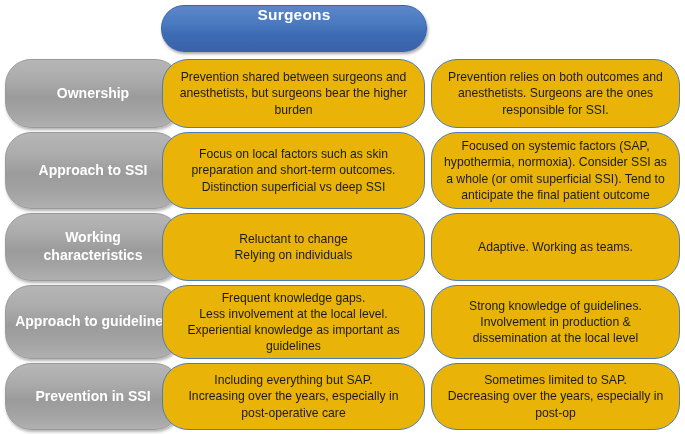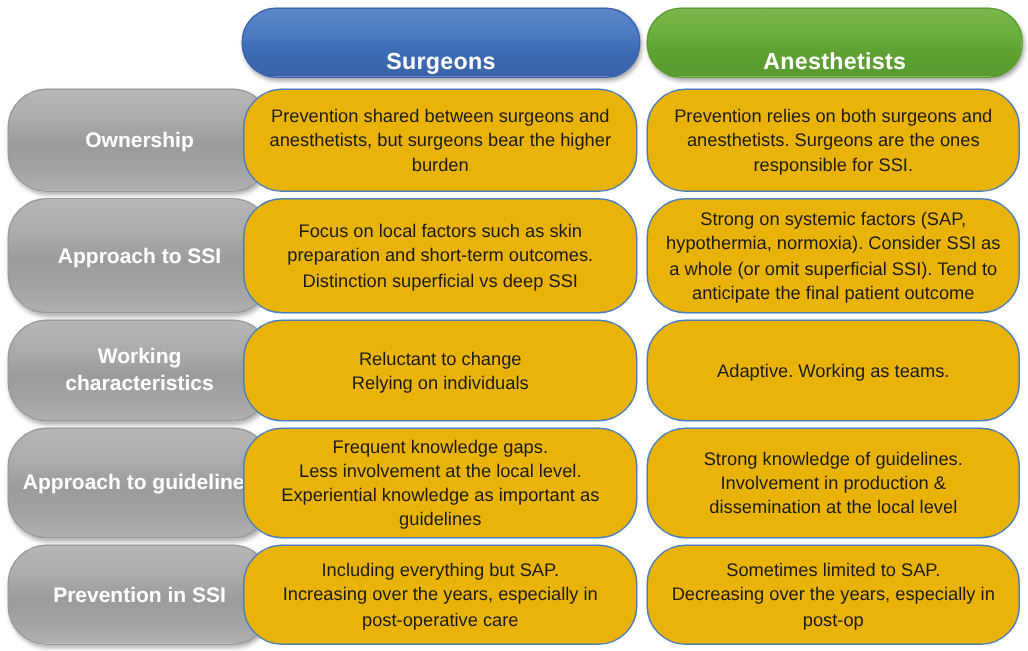--- a/index.html
+++ b/index.html
@@ -21,21 +21,21 @@
     background: #ffffff;
   }
 
   
   .header-pill {
     position: absolute;
     top: 5px;
     height: 45px;
     border-radius: 23px;
     display: flex;
-    align-items: flex-end;
+    align-items: flex-start;
     justify-content: center;
     color: #ffffff;
     font-size: 15.5px;
     font-weight: bold;
     letter-spacing: .2px;
     box-shadow: 1px 2px 3px rgba(0,0,0,.35);
   }
   .header-pill.blue {
     left: 161px;
     width: 264px;
@@ -106,35 +106,32 @@
 </style>
 </head>
 <body>
 
 <div id="figure">
 
   <div class="header-pill blue">
     <span>Surgeons</span>
   </div>
 
-  <div class="header-pill green">
-    <span>Anesthetists</span>
-  </div>
 
   <div class="row">
     <div class="label-pill r0">Ownership</div>
     <div class="cell col-surgeons r0">Prevention shared between surgeons and anesthetists, but surgeons bear the higher burden</div>
-    <div class="cell col-anesth r0">Prevention relies on both surgeons and anesthetists. Surgeons are the ones responsible for SSI.</div>
+    <div class="cell col-anesth r0">Prevention relies on both outcomes and anesthetists. Surgeons are the ones responsible for SSI.</div>
   </div>
 
   <div class="row">
     <div class="label-pill r1">Approach
 to SSI</div>
     <div class="cell col-surgeons r1">Focus on local factors such as skin preparation and short-term outcomes. Distinction superficial vs deep SSI</div>
-    <div class="cell col-anesth r1">Strong on systemic factors (SAP, hypothermia, normoxia). Consider SSI as a whole (or omit superficial SSI). Tend to anticipate the final patient outcome</div>
+    <div class="cell col-anesth r1">Focused on systemic factors (SAP, hypothermia, normoxia). Consider SSI as a whole (or omit superficial SSI). Tend to anticipate the final patient outcome</div>
   </div>
 
   <div class="row">
     <div class="label-pill r2">Working
 characteristics</div>
     <div class="cell col-surgeons r2">Reluctant to change
 Relying on individuals</div>
     <div class="cell col-anesth r2">Adaptive. Working as teams.</div>
   </div>
 

